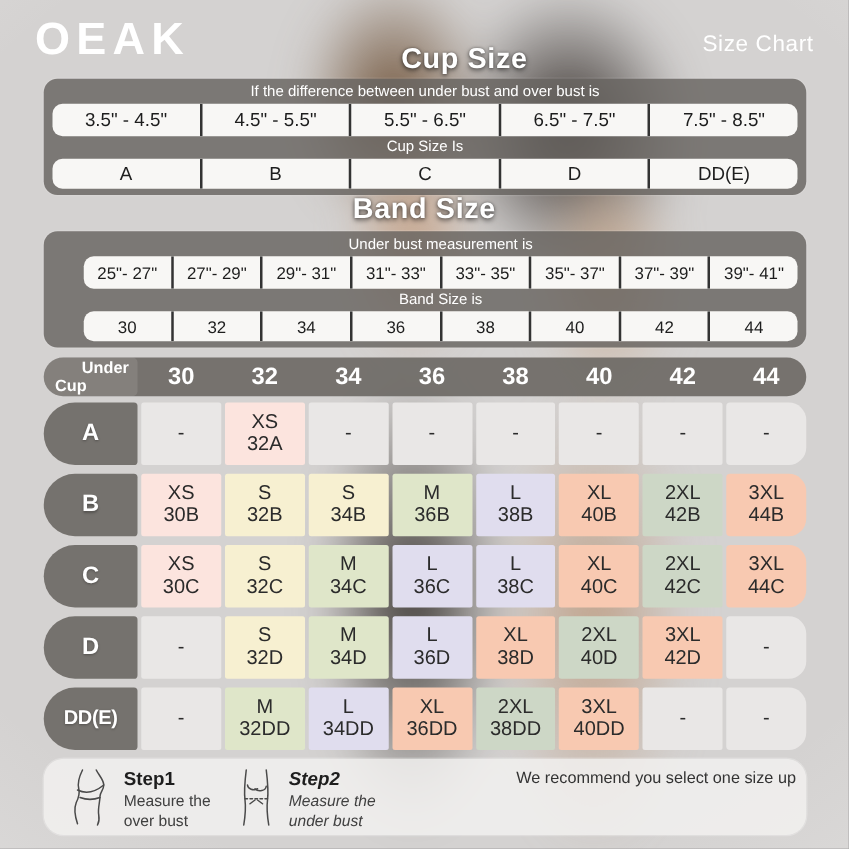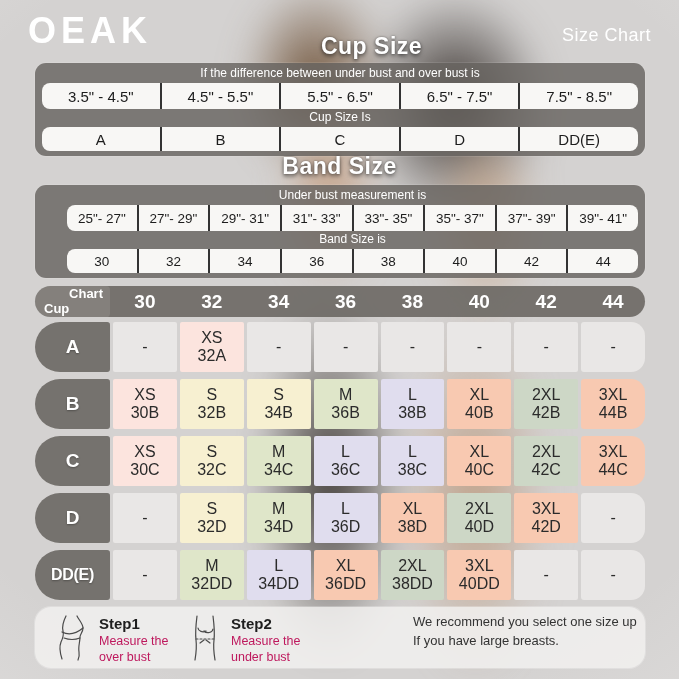--- a/index.html
+++ b/index.html
@@ -57,23 +57,23 @@
   .cell{display:flex;flex-direction:column;align-items:center;justify-content:center;
     font-size:16px;line-height:1.13;color:#2b2b2b;border-radius:2px;background:#e9e7e6;}
   .cell.last{border-radius:3px 14px 14px 3px;}
 
   
   .footer{left:35px;top:607px;width:610px;height:61px;background:rgba(243,242,240,0.82);
     border-radius:16px;box-shadow:0 0 0 1px rgba(255,255,255,0.25);}
   .fitem{position:absolute;}
   .f-icon1{left:18px;top:7px;} .f-icon2{left:152px;top:7px;}
   .step{top:8px;}
-  .s1{left:64px;} .s2{left:196px;}
+  .s1{left:64px;} .s2{left:196px;font-style:italic;}
   .step-title{font-size:15px;font-weight:bold;color:#1e1e1e;margin-bottom:2px;}
-  .step-line{font-size:12.5px;color:#be185d;line-height:1.25;}
+  .step-line{font-size:12.5px;color:#404040;line-height:1.25;}
   .tips{left:378px;top:6px;}
   .tips-title{font-size:15px;font-weight:bold;color:#1e1e1e;margin-bottom:2px;}
   .tips-line{font-size:13px;color:#333;line-height:1.45;}
   .sketch{stroke:#4a4a4a;fill:none;stroke-width:1.2;stroke-linecap:round;}
 </style>
 </head>
 <body>
 
 <div id="stage">
 
@@ -131,21 +131,21 @@
       <div class="wcell">36</div>
       <div class="wcell">38</div>
       <div class="wcell">40</div>
       <div class="wcell">42</div>
       <div class="wcell">44</div>
     </div>
   </div>
 
   <div class="layer mheader">
     <div class="mh-corner">
-      <span class="sz">Chart</span>
+      <span class="sz">Under</span>
       <span class="cp">Cup</span>
     </div>
     <div class="mh-col">30</div>
     <div class="mh-col">32</div>
     <div class="mh-col">34</div>
     <div class="mh-col">36</div>
     <div class="mh-col">38</div>
     <div class="mh-col">40</div>
     <div class="mh-col">42</div>
     <div class="mh-col">44</div>
@@ -348,17 +348,16 @@
         <path class="sketch" d="M13 29 l4 -3 M23 29 l-4 -3"></path>
       </svg>
     </div>
     <div class="fitem step s2">
       <div class="step-title">Step2</div>
       <div class="step-line">Measure the</div>
       <div class="step-line">under bust</div>
     </div>
     <div class="fitem tips">
       <div class="tips-line">We recommend you select one size up</div>
-      <div class="tips-line">If you have large breasts.</div>
     </div>
   </div>
 
 </div>
 
 </body></html>

